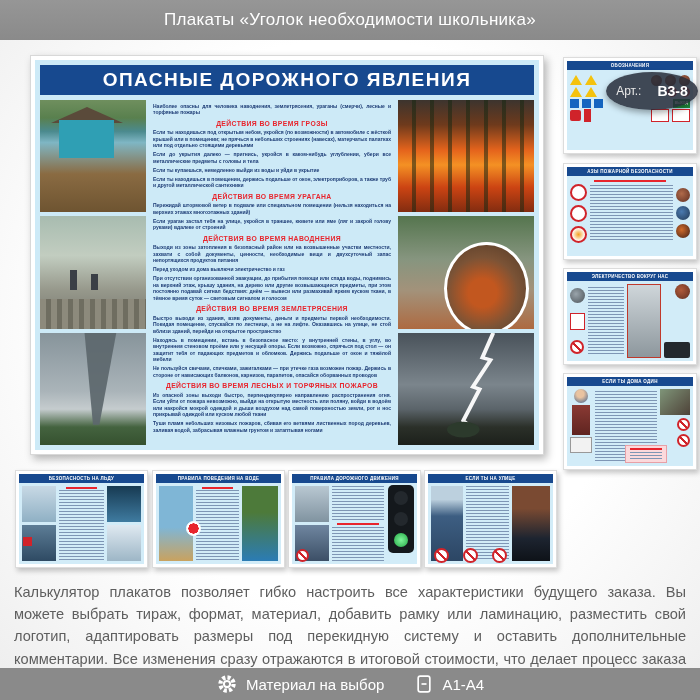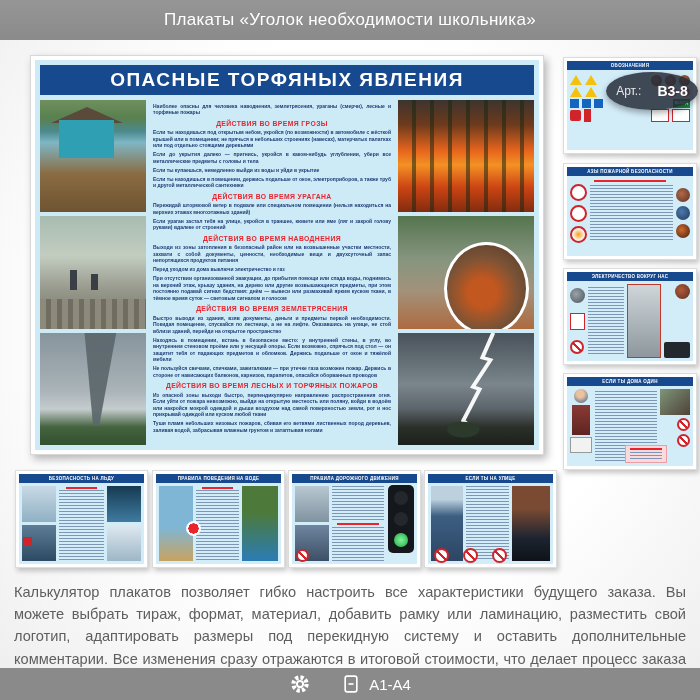--- a/index.html
+++ b/index.html
@@ -87,21 +87,21 @@
 <body>
 
 <div class="page">
 
   <div class="topbar">
     <div class="ttl">Плакаты «Уголок необходимости школьника»</div>
   </div>
 
   <div class="poster">
     <div class="poster-in">
-      <div class="ptitle">ОПАСНЫЕ ТОРФЯНЫХ ЯВЛЕНИЯ</div>
+      <div class="ptitle">ОПАСНЫЕ ДОРОЖНОГО ЯВЛЕНИЯ</div>
       <div class="pbody">
         <div class="pcol pcol-l">
           <div class="photo ph-flood">
               <div class="roof"></div>
               <div class="house"></div>
             </div>
           <div class="photo ph-quake">
               <div class="fig" style="left:28%"></div>
               <div class="fig" style="left:48%;height:16px"></div>
               <div class="rub"></div>
@@ -346,20 +346,21 @@
   </div>
 
   <div class="desc">Калькулятор плакатов позволяет гибко настроить все характеристики будущего заказа. Вы можете выбрать тираж, формат, материал, добавить рамку или ламинацию, разместить свой логотип, адаптировать размеры под перекидную систему и оставить дополнительные комментарии. Все изменения сразу отражаются в итоговой стоимости, что делает процесс заказа быстрым и прозрачным</div>
 
   <div class="botbar">
     <div class="fitem">
       <svg width="22" height="22" viewBox="0 0 24 24">
         <circle cx="12" cy="12" r="7.2" fill="none" stroke="#ffffff" stroke-width="4.6" stroke-dasharray="3.4 2.3"></circle>
         <circle cx="12" cy="12" r="3.4" fill="none" stroke="#ffffff" stroke-width="2.2"></circle>
       </svg>
+      <span>Материал на выбор</span>
     </div>
     <div class="fitem">
       <svg width="20" height="22" viewBox="0 0 24 24">
         <rect x="5" y="2.5" width="14" height="19" rx="2.5" fill="none" stroke="#ffffff" stroke-width="2"></rect>
         <line x1="9" y1="12" x2="15" y2="12" stroke="#ffffff" stroke-width="2"></line>
       </svg>
       <span>А1-А4</span>
     </div>
   </div>
 

